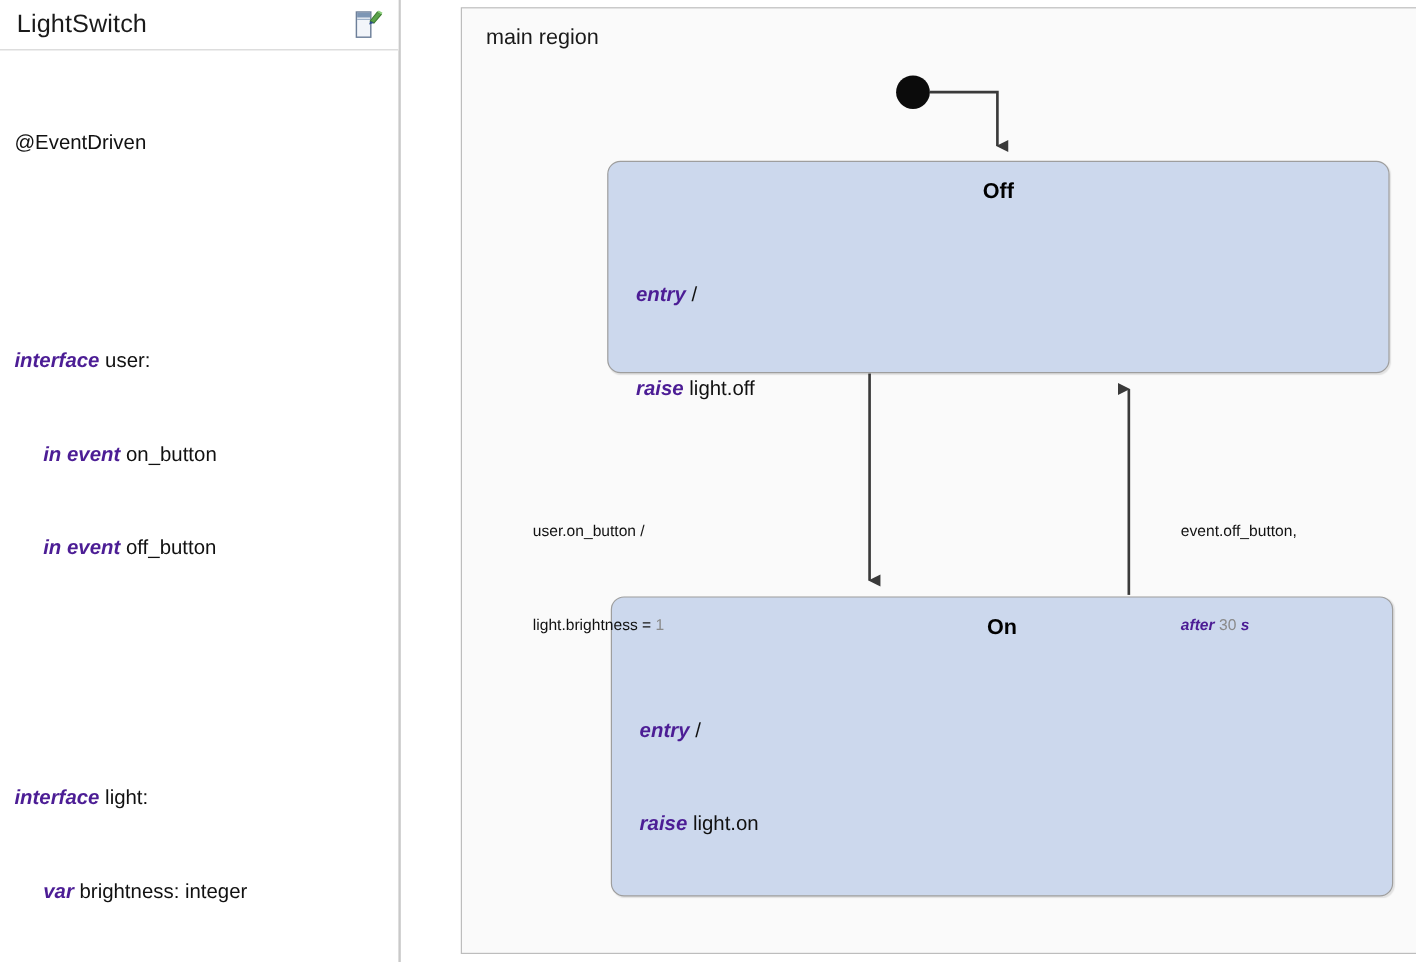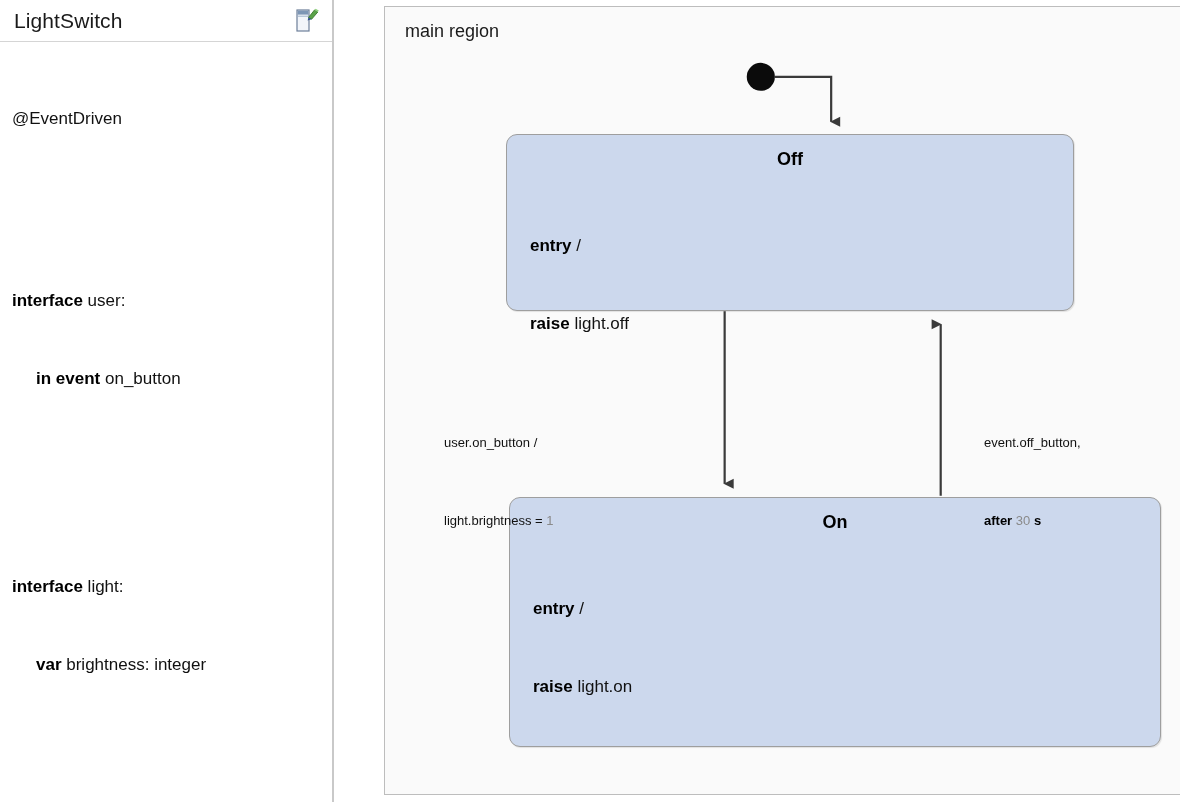--- a/index.html
+++ b/index.html
@@ -62,22 +62,23 @@
 
   #sidebar-body {
     padding: 12px 0 0 12px;
     font-size: 17px;
     line-height: 26px;
     color: #111111;
     white-space: pre;
   }
   .code-line { white-space: pre; min-height: 26px; }
   .kw {
-    color: #000000;
+    color: #4c1d95;
     font-weight: bold;
+    font-style: italic;
   }
   .indent1 { padding-left: 24px; }
   .blank { height: 26px; }
 
   
   #canvas-wrap {
     position: relative;
     flex: 1 1 auto;
     padding: 6px 7px 7px 12px;
     box-sizing: border-box;
@@ -132,21 +133,21 @@
     font-size: 17px;
     line-height: 26px;
     color: #111111;
     white-space: pre;
   }
   .num { color: #8a8a8a; }
 
   #state-off {
     left: 121px;
     top: 127px;
-    width: 568px;
+    width: 652px;
     height: 177px;
   }
   #state-on {
     left: 124px;
     top: 490px;
     width: 652px;
     height: 250px;
   }
 
   
@@ -188,20 +189,21 @@
         </svg>
       </div>
     </div>
 
     <div id="sidebar-body">
       <div class="code-line">@EventDriven</div>
       <div class="blank"></div>
 
       <div class="code-line"><span class="kw">interface</span><span> user:</span></div>
       <div class="code-line indent1"><span class="kw">in event</span><span> on_button</span></div>
+      <div class="code-line indent1"><span class="kw">in event</span><span> off_button</span></div>
 
       <div class="blank"></div>
 
       <div class="code-line"><span class="kw">interface</span><span> light:</span></div>
       <div class="code-line indent1"><span class="kw">var</span><span> brightness: integer</span></div>
       
       
     </div>
   </div>
 

